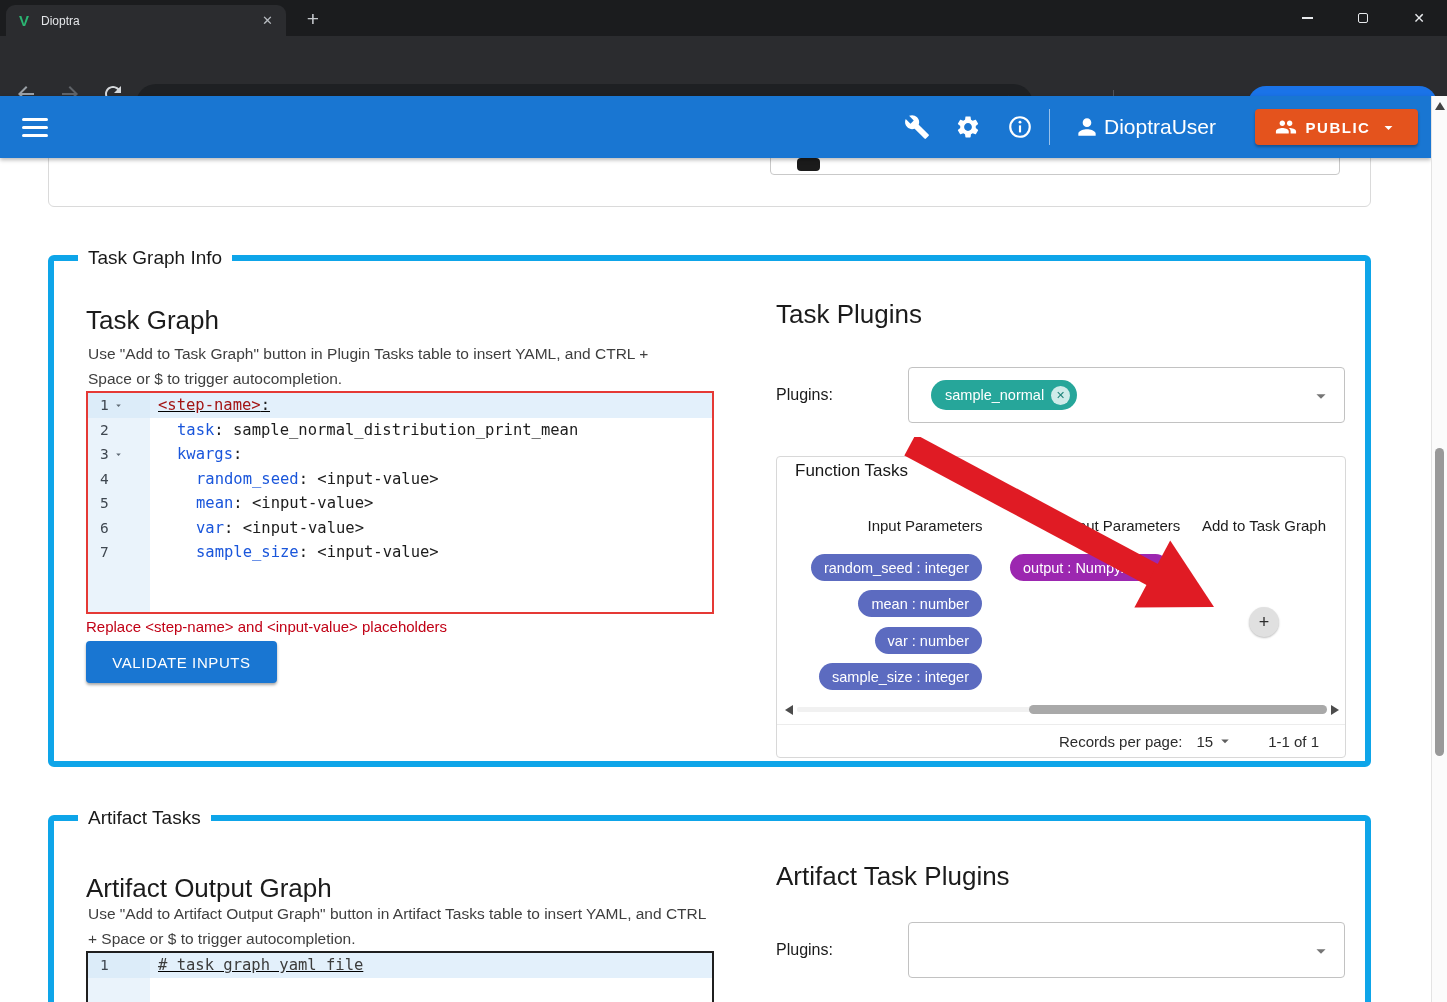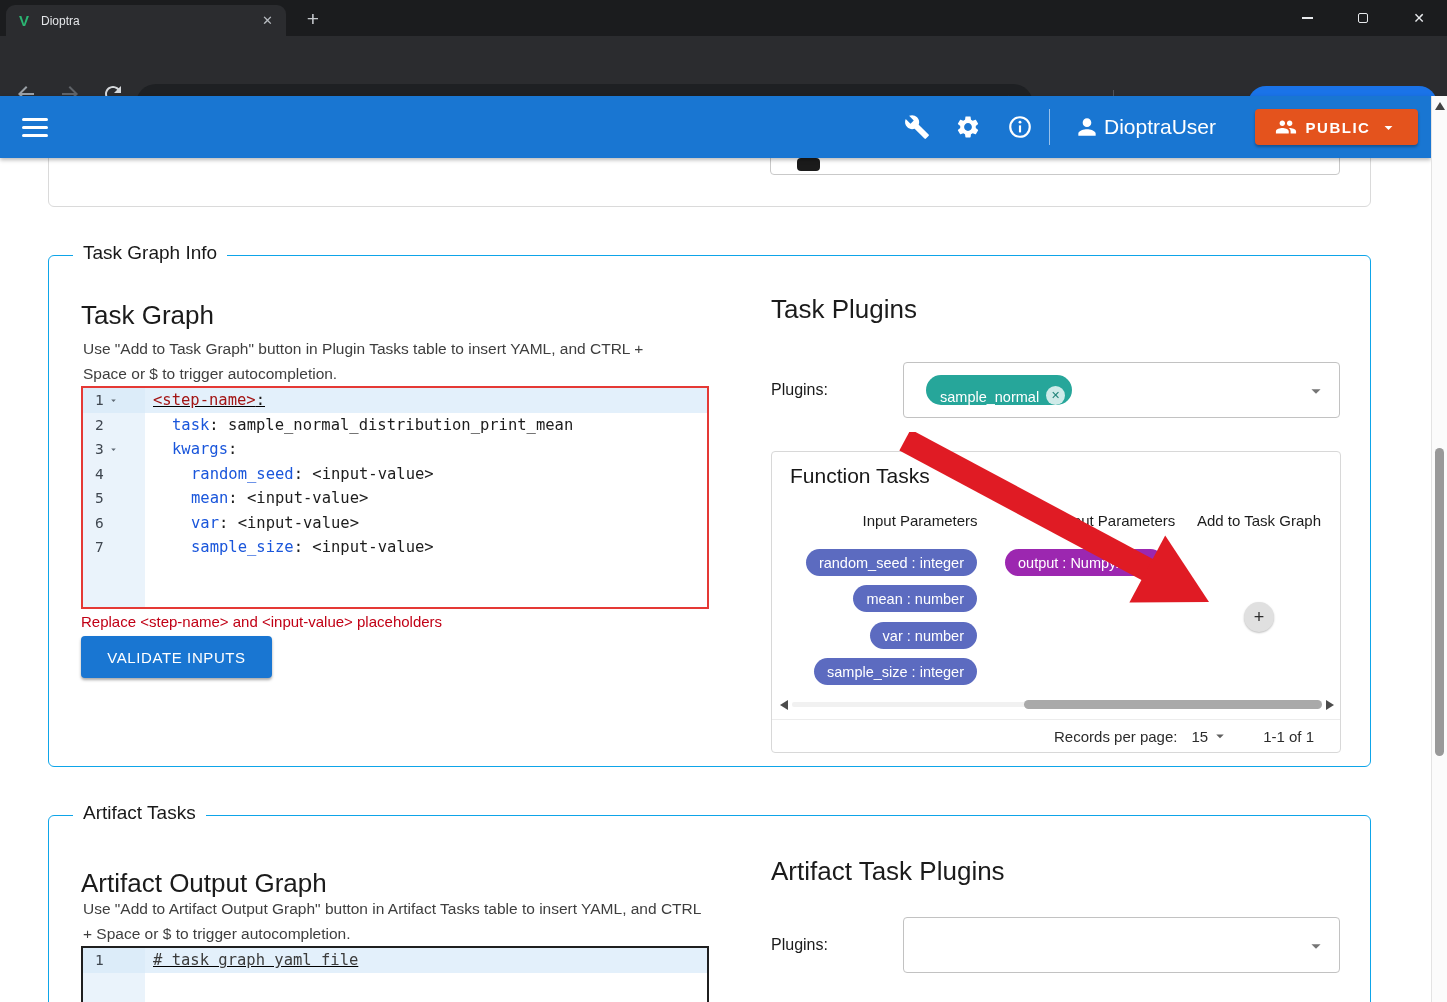--- a/index.html
+++ b/index.html
@@ -49,21 +49,21 @@
   .pub-label { font-size: 15px; font-weight: 700; letter-spacing: 1.5px; }
 
   
   .content { position: absolute; left: 0; top: 158px; width: 1431px; height: 844px; background: #fff; overflow: hidden; z-index: 1; }
   .partial-card { position: absolute; left: 48px; top: -30px; width: 1323px; height: 79px;
                   border: 1px solid #dadada; border-radius: 6px; }
   .partial-select { position: absolute; left: 770px; top: -30px; width: 570px; height: 47px;
                     border: 1px solid #c9c9c9; border-radius: 4px; }
   .clipped-icon { position: absolute; left: 797px; top: 0; width: 23px; height: 13px; background: #1b1b1b; border-radius: 4px; }
 
-  .fs { position: absolute; border: 1px solid #0ea5e9; border-radius: 6px; }
+  .fs { position: absolute; border: 6px solid #0ea5e9; border-radius: 6px; }
   .legend { position: absolute; top: -14px; left: 24px; background: #fff; padding: 0 10px; font-size: 19px; color: #191919; white-space: nowrap; }
   .h-lg { position: absolute; font-size: 26px; font-weight: 500; color: #1b1b1b; white-space: nowrap; }
   .desc { position: absolute; font-size: 15.5px; line-height: 25px; color: #3e3e3e; }
 
   
   .editor { position: absolute; background: #fff; overflow: hidden; }
   .editor.err { border: 2px solid #e53935; }
   .editor.dark { border: 2px solid #1f1f1f; }
   .ed-gbg { position: absolute; left: 0; top: 0; bottom: 0; width: 62px; background: #eaf3fb; }
   .ed-row { position: relative; display: flex; height: 24.5px; align-items: center; }
@@ -80,26 +80,26 @@
   .error-text { position: absolute; font-size: 15px; color: #c10015; white-space: nowrap; }
   .vbtn { position: absolute; width: 191px; height: 42px; background: #1976d2; color: #fff; border: none;
           border-radius: 4px; font-family: "Liberation Sans", sans-serif; font-size: 15px; font-weight: 500;
           letter-spacing: .6px; box-shadow: 0 2px 3px rgba(0,0,0,.35); }
 
   .plugins-label { position: absolute; font-size: 16px; color: #1b1b1b; height: 56px; line-height: 56px; }
   .sel { position: absolute; width: 437px; height: 56px; border: 1px solid #c2c2c2; border-radius: 4px;
          background: #fff; display: flex; align-items: center; }
   .sel-caret { position: absolute; right: 12px; top: 17px; width: 22px; height: 22px; fill: #757575; }
   .tchip { height: 30px; border-radius: 15px; background: #26a69a; color: #fff; font-size: 14.5px;
-           display: flex; align-items: flex-end; padding: 0 7px 0 14px; gap: 7px; margin-left: 22px; }
+           display: flex; align-items: center; padding: 0 7px 0 14px; gap: 7px; margin-left: 22px; }
   .tchip-x { width: 19px; height: 19px; border-radius: 50%; background: rgba(255,255,255,.78); color: #1f8379;
              font-size: 11px; display: flex; align-items: center; justify-content: center; }
 
   .ftcard { position: absolute; left: 722px; top: 195px; width: 570px; height: 302px; border: 1px solid #d8d8d8; border-radius: 4px; }
-  .ft-title { position: absolute; left: 18px; top: 12px; font-size: 21px; font-weight: 500; color: #181818; }
+  .ft-title { position: absolute; left: 18px; top: 4px; font-size: 17px; font-weight: 500; color: #181818; }
   .col-h { position: absolute; top: 60px; width: 150px; text-align: center; font-size: 15px; color: #1c1c1c; white-space: nowrap; }
   .chip { position: absolute; height: 27px; border-radius: 14px; color: #fff; font-size: 14.5px;
           display: flex; align-items: center; padding: 0 13px; white-space: nowrap; }
   .chip.in { right: 363px; background: #5c6bc0; }
   .chip.out { left: 233px; top: 97px; background: #9c27b0; }
   .plusbtn { position: absolute; left: 472px; top: 150px; width: 30px; height: 30px; border-radius: 50%;
              background: #e0e0e0; box-shadow: 0 1px 2px rgba(0,0,0,.25); display: flex; align-items: center;
              justify-content: center; font-size: 18px; color: #2c2c2c; }
   .arrow-svg { position: absolute; left: 110px; top: -20px; width: 460px; height: 200px; z-index: 5; pointer-events: none; }
   .hs-track { position: absolute; left: 20px; top: 250px; width: 530px; height: 5px; background: #f1f1f1; border-radius: 2px; }

